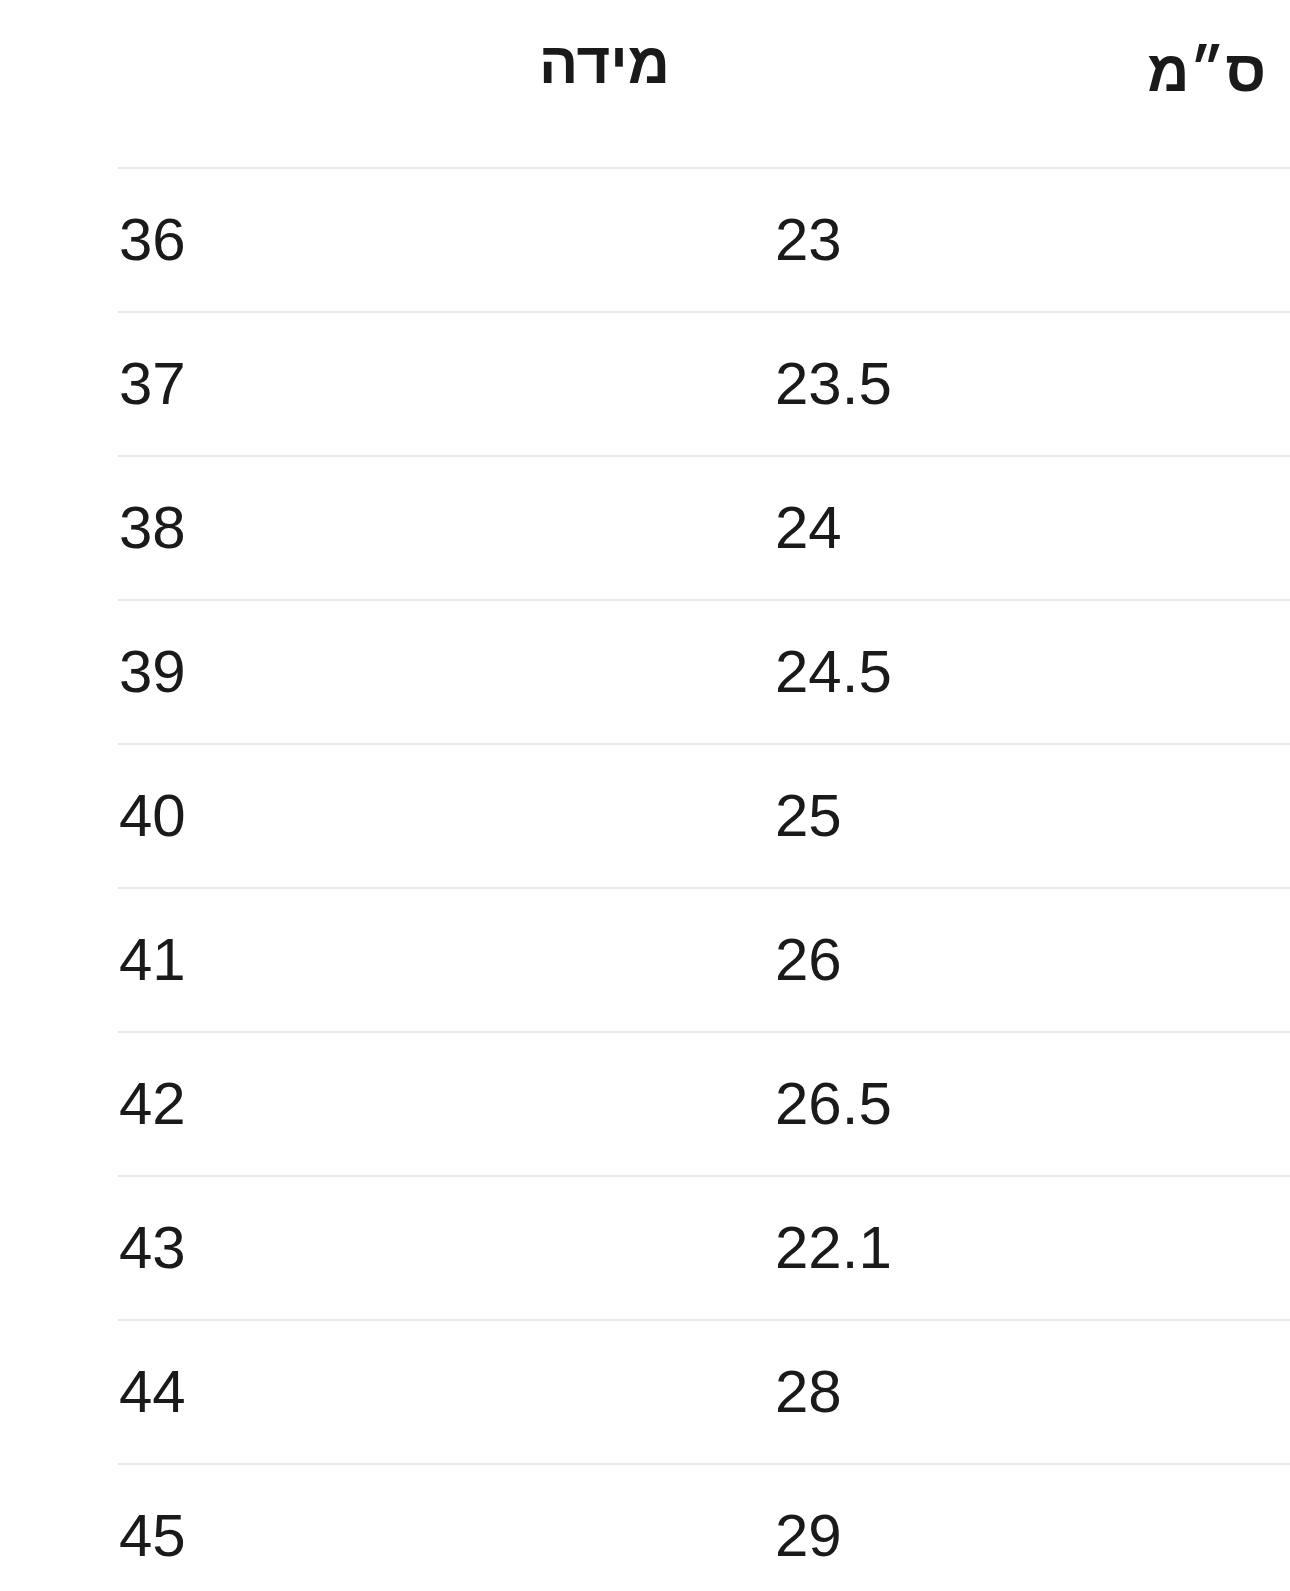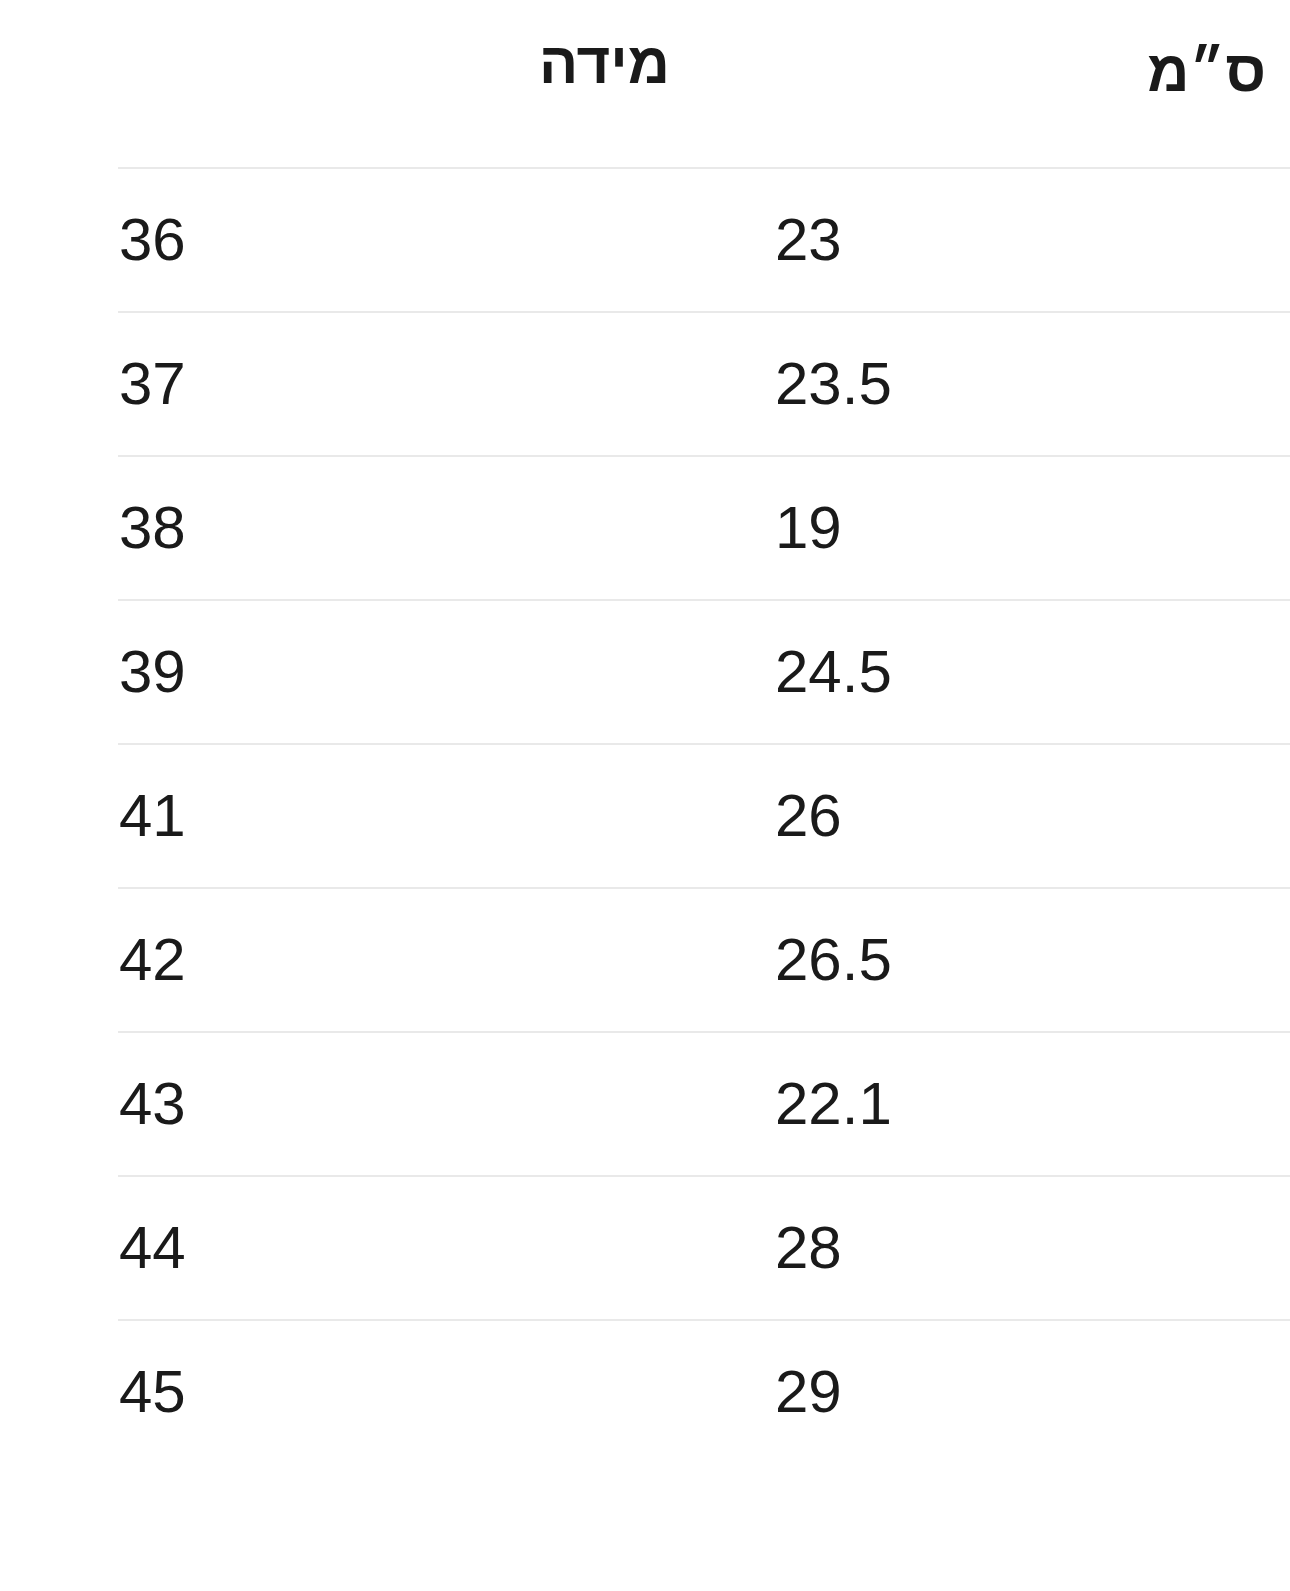--- a/index.html
+++ b/index.html
@@ -111,25 +111,29 @@
         <tr>
           <td class="cell-size">36</td>
           <td class="cell-cm">23</td>
         </tr>
         <tr>
           <td class="cell-size">37</td>
           <td class="cell-cm">23.5</td>
         </tr>
         <tr>
           <td class="cell-size">38</td>
-          <td class="cell-cm">19</td>
+          <td class="cell-cm">24</td>
         </tr>
         <tr>
           <td class="cell-size">39</td>
           <td class="cell-cm">24.5</td>
+        </tr>
+        <tr>
+          <td class="cell-size">40</td>
+          <td class="cell-cm">25</td>
         </tr>
         <tr>
           <td class="cell-size">41</td>
           <td class="cell-cm">26</td>
         </tr>
         <tr>
           <td class="cell-size">42</td>
           <td class="cell-cm">26.5</td>
         </tr>
         <tr>

